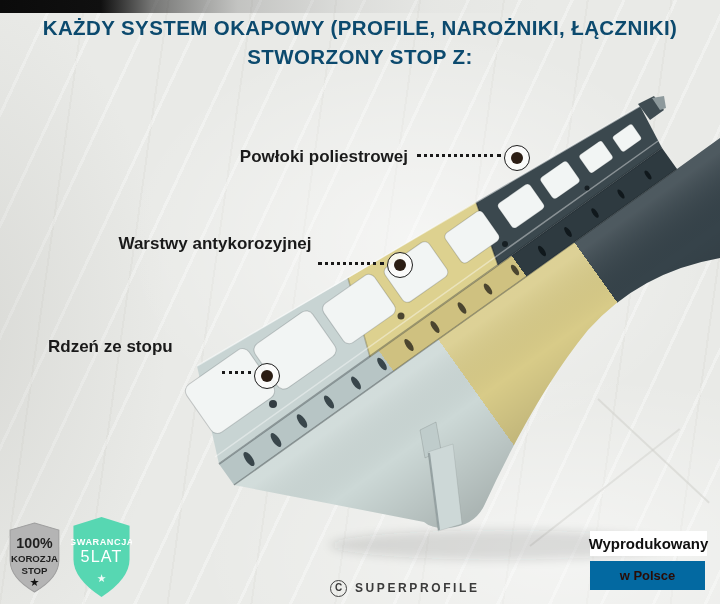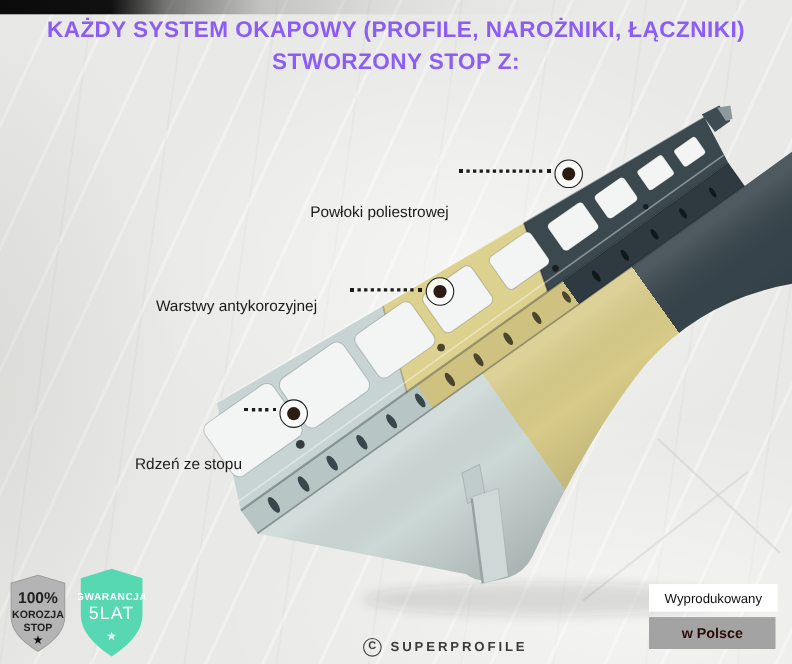--- a/index.html
+++ b/index.html
@@ -25,33 +25,33 @@
       rgba(95,95,95,.28) 33%, rgba(150,150,150,.16) 48%,
       rgba(190,190,190,.08) 60%, rgba(220,220,220,0) 75%);
   }
   .crack{position:absolute;background:#cfcfca;height:2px;opacity:.55;transform-origin:left center;}
   .crack.a{left:598px;top:398px;width:152px;transform:rotate(43deg);}
   .crack.b{left:530px;top:545px;width:190px;transform:rotate(-38deg);opacity:.45;}
 
   
   .header{
     position:absolute;top:13px;left:0;width:720px;text-align:center;
-    color:#8b5cf6;font-weight:bold;font-size:20.5px;letter-spacing:.4px;line-height:29px;
+    color:#0c4a6e;font-weight:bold;font-size:20.5px;letter-spacing:.4px;line-height:29px;
   }
 
   
   svg.product{position:absolute;inset:0;}
 
   
   .callout{
-    position:absolute;color:#1a1a1a;font-weight:normal;font-size:14px;margin-top:35px;
+    position:absolute;color:#1a1a1a;font-weight:bold;font-size:17px;
   }
   .callout.c1{left:0;width:408px;top:146px;text-align:right;line-height:22px;}
   .callout.c2{left:108px;width:214px;top:233px;text-align:center;line-height:21px;}
-  .callout.c3{left:48px;width:172px;top:375px;text-align:right;line-height:22px;}
+  .callout.c3{left:48px;width:172px;top:336px;text-align:left;line-height:22px;}
   .dots{position:absolute;border-top:3px dotted #1a1a1a;height:0;}
   .dots.d1{left:417px;top:154px;width:84px;}
   .dots.d2{left:318px;top:262px;width:66px;}
   .dots.d3{left:222px;top:371px;width:29px;}
   .marker{
     position:absolute;width:26px;height:26px;border-radius:50%;
     border:1.5px solid #1d1d1d;background:rgba(252,252,250,.88);
     display:flex;align-items:center;justify-content:center;box-sizing:border-box;
   }
   .marker .dot{width:12px;height:12px;border-radius:50%;background:#2b1d13;}
@@ -73,21 +73,21 @@
     width:17px;height:17px;border:1.6px solid #434343;border-radius:50%;
     display:flex;align-items:center;justify-content:center;
     font-size:10px;font-weight:bold;box-sizing:border-box;padding-bottom:1px;
   }
   .brand .bname{font-size:12px;font-weight:bold;letter-spacing:2.6px;text-align:right;}
 
   
   .origin-caption{
     position:absolute;left:590px;top:531px;width:117px;height:25px;background:#ffffff;
     display:flex;align-items:center;justify-content:center;
-    font-size:12px;font-weight:normal;color:#101010;
+    font-size:15px;font-weight:bold;color:#101010;
   }
   .origin-button{
     position:absolute;left:590px;top:561px;width:115px;height:29px;
     display:flex;align-items:center;justify-content:center;
     font-size:13px;font-weight:bold;color:#2a0b05;
   }
 </style>
 </head>
 <body>
 
@@ -243,15 +243,15 @@
     <text x="28" y="43" text-anchor="middle" font-size="15" fill="#ffffff" letter-spacing="1">5LAT</text>
     <text x="28" y="61" text-anchor="middle" font-size="10" fill="rgba(255,255,255,0.9)">★</text>
   </svg>
 
   <div class="brand">
     <div class="cmark">C</div>
     <div class="bname">SUPERPROFILE</div>
   </div>
 
   <div class="origin-caption">Wyprodukowany</div>
-  <div class="origin-button" style="background: #a3a3a3;">w Polsce</div>
+  <div class="origin-button" style="background: #0369a1;">w Polsce</div>
 
 </div>
 
 </body></html>

